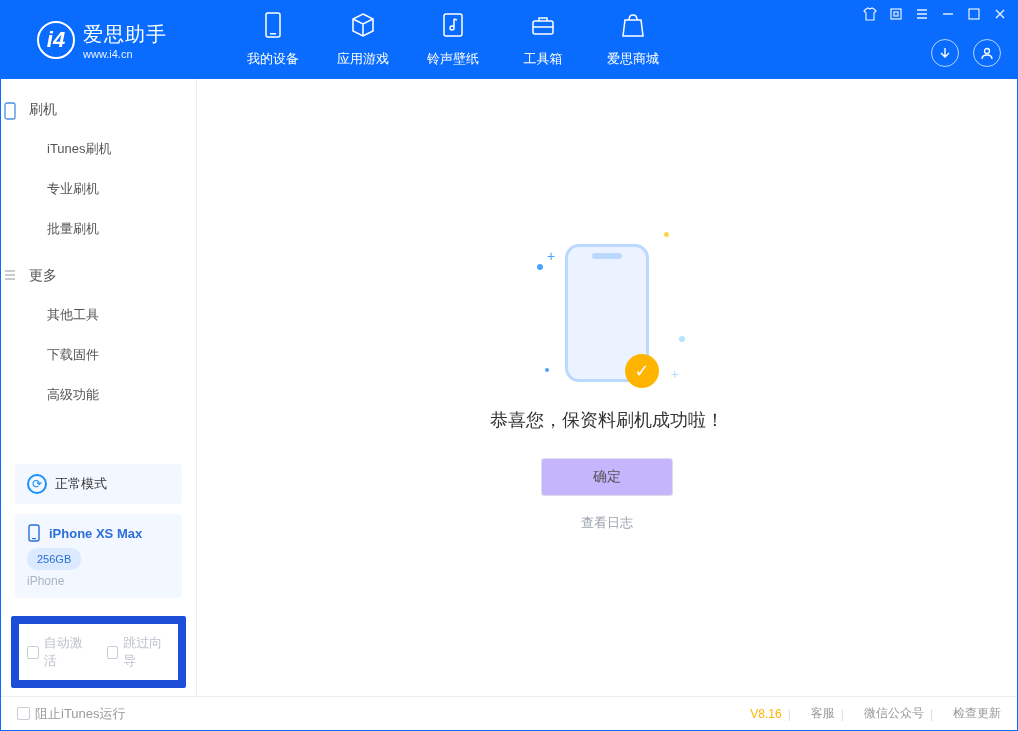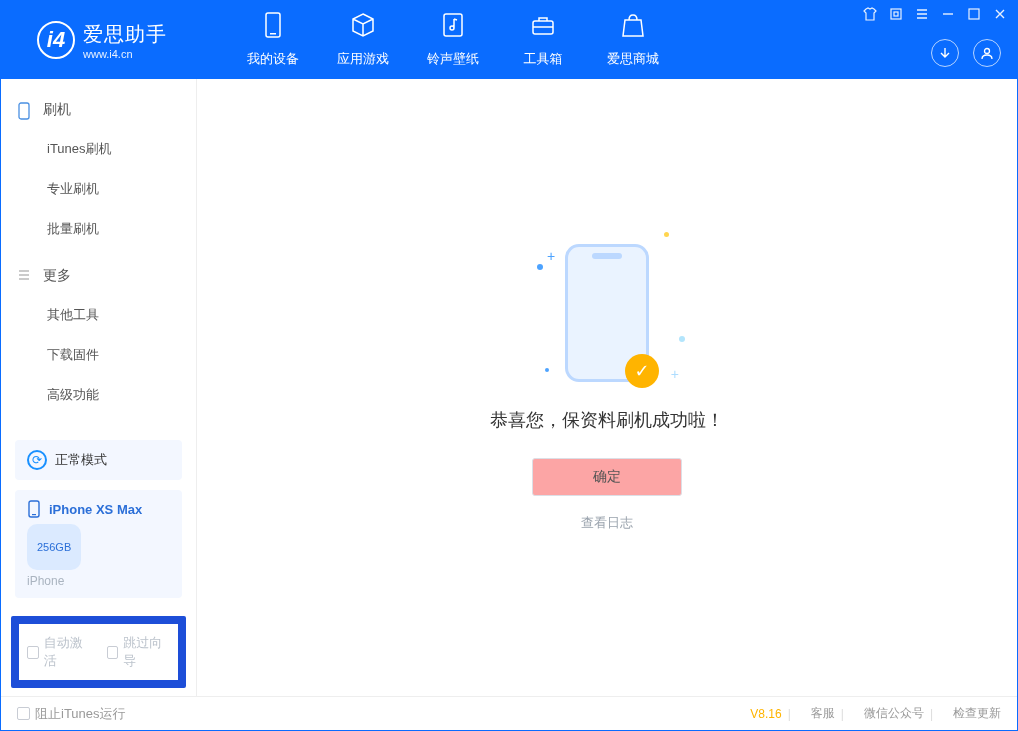--- a/index.html
+++ b/index.html
@@ -16,48 +16,48 @@
 .nav-item.active { background: rgba(255,255,255,0.15); }
 .nav-icon { width: 26px; height: 26px; margin-bottom: 6px; display: flex; align-items: center; justify-content: center; }
 .window-controls-top { position: absolute; top: 6px; right: 10px; display: flex; gap: 12px; font-size: 12px; opacity: 0.9; }
 .window-controls-top span { cursor: pointer; display: inline-flex; align-items: center; }
 .window-controls-bottom { position: absolute; bottom: 12px; right: 16px; display: flex; gap: 14px; }
 .circle-btn { width: 28px; height: 28px; border: 1.5px solid rgba(255,255,255,0.7); border-radius: 50%; display: flex; align-items: center; justify-content: center; cursor: pointer; }
 .body-area { flex: 1; display: flex; overflow: hidden; }
 .sidebar { width: 196px; border-right: 1px solid #eee; display: flex; flex-direction: column; background: #fff; }
 .side-scroll { flex: 1; overflow: auto; padding-top: 12px; }
 .side-group { margin-bottom: 8px; }
-.side-header { display: flex; align-items: center; padding: 10px 16px; color: #555; font-size: 14px; }
+.side-header { display: flex; align-items: center; padding: 10px 2px; color: #555; font-size: 14px; }
 .side-header-icon { width: 16px; height: 16px; margin-right: 10px; display: inline-flex; }
 .side-item { padding: 11px 18px 11px 46px; cursor: pointer; color: #555; font-size: 13px; }
 .side-item.active { color: #0a84ff; }
 .device-block { padding: 10px 14px; }
 .mode-card { background: #f3f7ff; border-radius: 4px; padding: 10px 12px; display: flex; align-items: center; gap: 8px; margin-bottom: 10px; cursor: pointer; }
 .mode-icon { width: 20px; height: 20px; border-radius: 50%; border: 2px solid #1890ff; display: inline-flex; align-items: center; justify-content: center; color: #1890ff; font-size: 12px; }
 .device-card { background: #f3f7ff; border-radius: 4px; padding: 10px 12px; }
 .device-name-row { display: flex; align-items: center; gap: 8px; font-weight: 600; color: #2b6fd8; margin-bottom: 6px; }
-.badge { display: inline-block; background: #dbeaff; color: #2b6fd8; border-radius: 10px; padding: 17px 10px; font-size: 11px; margin-bottom: 4px; }
+.badge { display: inline-block; background: #dbeaff; color: #2b6fd8; border-radius: 10px; padding: 5px 10px; font-size: 11px; margin-bottom: 4px; }
 .device-type { color: #aab4c0; font-size: 12px; }
 .highlight-box { margin: 8px 10px; border: 8px solid #1d4ed8; border-radius: 2px; padding: 10px 8px; display: flex; align-items: center; gap: 16px; }
 .chk { display: inline-flex; align-items: center; gap: 5px; color: #bcc3cc; cursor: pointer; font-size: 13px; }
 .chk-box { width: 13px; height: 13px; border: 1px solid #c8ccd4; border-radius: 2px; display: inline-block; }
 .content { flex: 1; display: flex; flex-direction: column; align-items: center; justify-content: center; background: #fff; }
 .illus { position: relative; margin-bottom: 26px; }
 .phone { width: 84px; height: 138px; border-radius: 14px; background: #eaf3ff; border: 3px solid #bcd8ff; position: relative; }
 .phone::before { content: ""; position: absolute; top: 6px; left: 50%; transform: translateX(-50%); width: 30px; height: 6px; background: #bcd8ff; border-radius: 3px; }
 .check-badge { position: absolute; right: -10px; bottom: -6px; width: 34px; height: 34px; background: #ffb400; border-radius: 50%; display: flex; align-items: center; justify-content: center; color: #fff; font-size: 18px; }
 .sparkle { position: absolute; width: 6px; height: 6px; border-radius: 50%; }
 .sp1 { background: #4da3ff; top: 20px; left: -28px; }
 .sp2 { background: #ffd54f; top: -12px; right: -20px; width: 5px; height: 5px; }
 .sp3 { background: #b3e5fc; bottom: 40px; right: -36px; }
 .sp4 { background: #4da3ff; bottom: 10px; left: -20px; width: 4px; height: 4px; }
 .plus1 { position: absolute; color: #4da3ff; font-size: 14px; top: 4px; left: -18px; }
 .plus2 { position: absolute; color: #aeddff; font-size: 14px; bottom: 0; right: -30px; }
 .msg { font-size: 18px; color: #333; margin-bottom: 26px; }
-.ok-btn { width: 150px; height: 38px; border: 1px solid #dcdfe6; background: #fca5a5; border-radius: 3px; cursor: pointer; font-size: 14px; color: #555; margin-bottom: 18px; }
+.ok-btn { width: 132px; height: 38px; border: 1px solid #dcdfe6; background: #c4b5fd; border-radius: 3px; cursor: pointer; font-size: 14px; color: #555; margin-bottom: 18px; }
 .log-link { color: #9aa3ad; font-size: 13px; cursor: pointer; }
 .statusbar { height: 34px; border-top: 1px solid #eee; display: flex; align-items: center; padding: 0 16px; font-size: 12px; color: #999; }
 .statusbar .chk { color: #999; }
 .spacer { flex: 1; }
 .st-item { margin-left: 14px; cursor: pointer; }
 .st-sep { margin: 0 6px; color: #ddd; }
 .version { color: #ffb400; font-weight: 500; }
 svg { display: block; }
 </style>
 </head>

